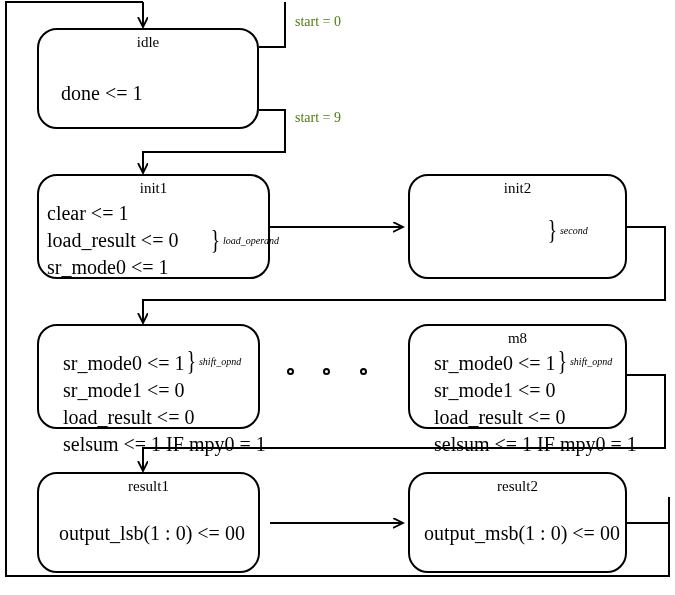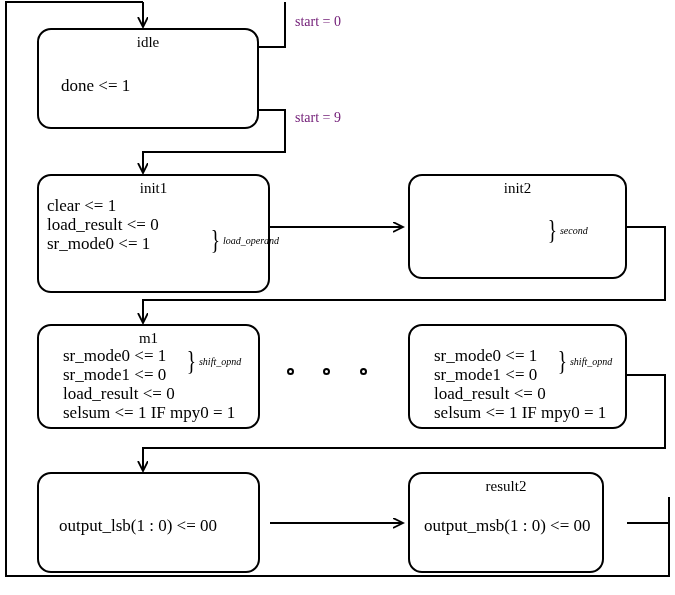--- a/index.html
+++ b/index.html
@@ -22,45 +22,46 @@
     position: absolute;
     left: 0;
     top: 0;
     width: 675px;
     height: 595px;
   }
   .state {
     position: absolute;
     box-sizing: border-box;
     border: 2px solid #000000;
-    border-radius: 14px;
+    border-radius: 20px;
     background: #ffffff;
     z-index: 5;
   }
   .state-name {
     position: absolute;
     top: 4px;
     left: 0;
     width: 100%;
     text-align: center;
     font-size: 15px;
     line-height: 17px;
     color: #000000;
     white-space: nowrap;
   }
   .actions {
     position: absolute;
     left: 0;
     width: 100%;
   }
   .action-line {
-    font-size: 17px;
+    font-size: 20px;
     line-height: 19px;
     color: #000000;
     white-space: nowrap;
+    margin-top: 8px;
   }
   .brace-group {
     position: absolute;
     display: flex;
     align-items: center;
     white-space: nowrap;
   }
   .brace {
     font-size: 27px;
     line-height: 20px;
@@ -74,21 +75,21 @@
     line-height: 11px;
     color: #000000;
     margin-left: 1px;
     white-space: nowrap;
     font-style: italic;
   }
   .edge-label {
     position: absolute;
     font-size: 14px;
     line-height: 16px;
-    color: #701a75;
+    color: #4d7c0f;
     white-space: nowrap;
     z-index: 6;
   }
   .ellipsis-dot {
     position: absolute;
     width: 7px;
     height: 7px;
     border: 2px solid #000000;
     border-radius: 50%;
     background: #ffffff;
@@ -130,21 +131,21 @@
     </g>
   </svg>
 
   <div class="state" style="left:37px; top:28px; width:222px; height:101px;">
     <div class="state-name">idle</div>
     <div class="actions" style="top:46px; left:22px;">
       <div class="action-line">done &lt;= 1</div>
     </div>
   </div>
 
-  <div class="state" style="left:37px; top:174px; width:233px; height:119px;">
+  <div class="state" style="left:37px; top:174px; width:233px; height:105px;">
     <div class="state-name">init1</div>
     <div class="actions" style="top:20px; left:8px;">
       <div class="action-line">clear &lt;= 1</div>
       <div class="action-line">load_result &lt;= 0</div>
       <div class="action-line">sr_mode0 &lt;= 1</div>
     </div>
     <div class="brace-group" style="left:170px; top:54px;">
       <span class="brace">}</span>
       <span class="brace-label">load_operand</span>
     </div>
@@ -152,57 +153,58 @@
 
   <div class="state" style="left:408px; top:174px; width:219px; height:105px;">
     <div class="state-name">init2</div>
     <div class="brace-group" style="left:136px; top:44px;">
       <span class="brace">}</span>
       <span class="brace-label">second</span>
     </div>
   </div>
 
   <div class="state" style="left:37px; top:324px; width:223px; height:105px;">
-    <div class="state-name">m1</div>
     <div class="actions" style="top:20px; left:24px;">
       <div class="action-line">sr_mode0 &lt;= 1</div>
       <div class="action-line">sr_mode1 &lt;= 0</div>
       <div class="action-line">load_result &lt;= 0</div>
       <div class="action-line">selsum &lt;= 1 IF mpy0 = 1</div>
     </div>
     <div class="brace-group" style="left:146px; top:25px;">
       <span class="brace">}</span>
       <span class="brace-label">shift_opnd</span>
     </div>
   </div>
 
   <div class="ellipsis-dot" style="left:287px; top:368px;"></div>
   <div class="ellipsis-dot" style="left:323px; top:368px;"></div>
   <div class="ellipsis-dot" style="left:360px; top:368px;"></div>
 
   <div class="state" style="left:408px; top:324px; width:219px; height:105px;">
+    <div class="state-name">m8</div>
     <div class="actions" style="top:20px; left:24px;">
       <div class="action-line">sr_mode0 &lt;= 1</div>
       <div class="action-line">sr_mode1 &lt;= 0</div>
       <div class="action-line">load_result &lt;= 0</div>
       <div class="action-line">selsum &lt;= 1 IF mpy0 = 1</div>
     </div>
     <div class="brace-group" style="left:146px; top:25px;">
       <span class="brace">}</span>
       <span class="brace-label">shift_opnd</span>
     </div>
   </div>
 
   <div class="state" style="left:37px; top:472px; width:223px; height:101px;">
+    <div class="state-name">result1</div>
     <div class="actions" style="top:42px; left:20px;">
       <div class="action-line">output_lsb(1 : 0) &lt;= 00</div>
     </div>
   </div>
 
-  <div class="state" style="left:408px; top:472px; width:196px; height:101px;">
+  <div class="state" style="left:408px; top:472px; width:219px; height:101px;">
     <div class="state-name">result2</div>
     <div class="actions" style="top:42px; left:14px;">
       <div class="action-line">output_msb(1 : 0) &lt;= 00</div>
     </div>
   </div>
 
   <div class="edge-label" style="left:295px; top:14px;">start = 0</div>
 
   <div class="edge-label" style="left:295px; top:110px;">start = 9</div>
 

